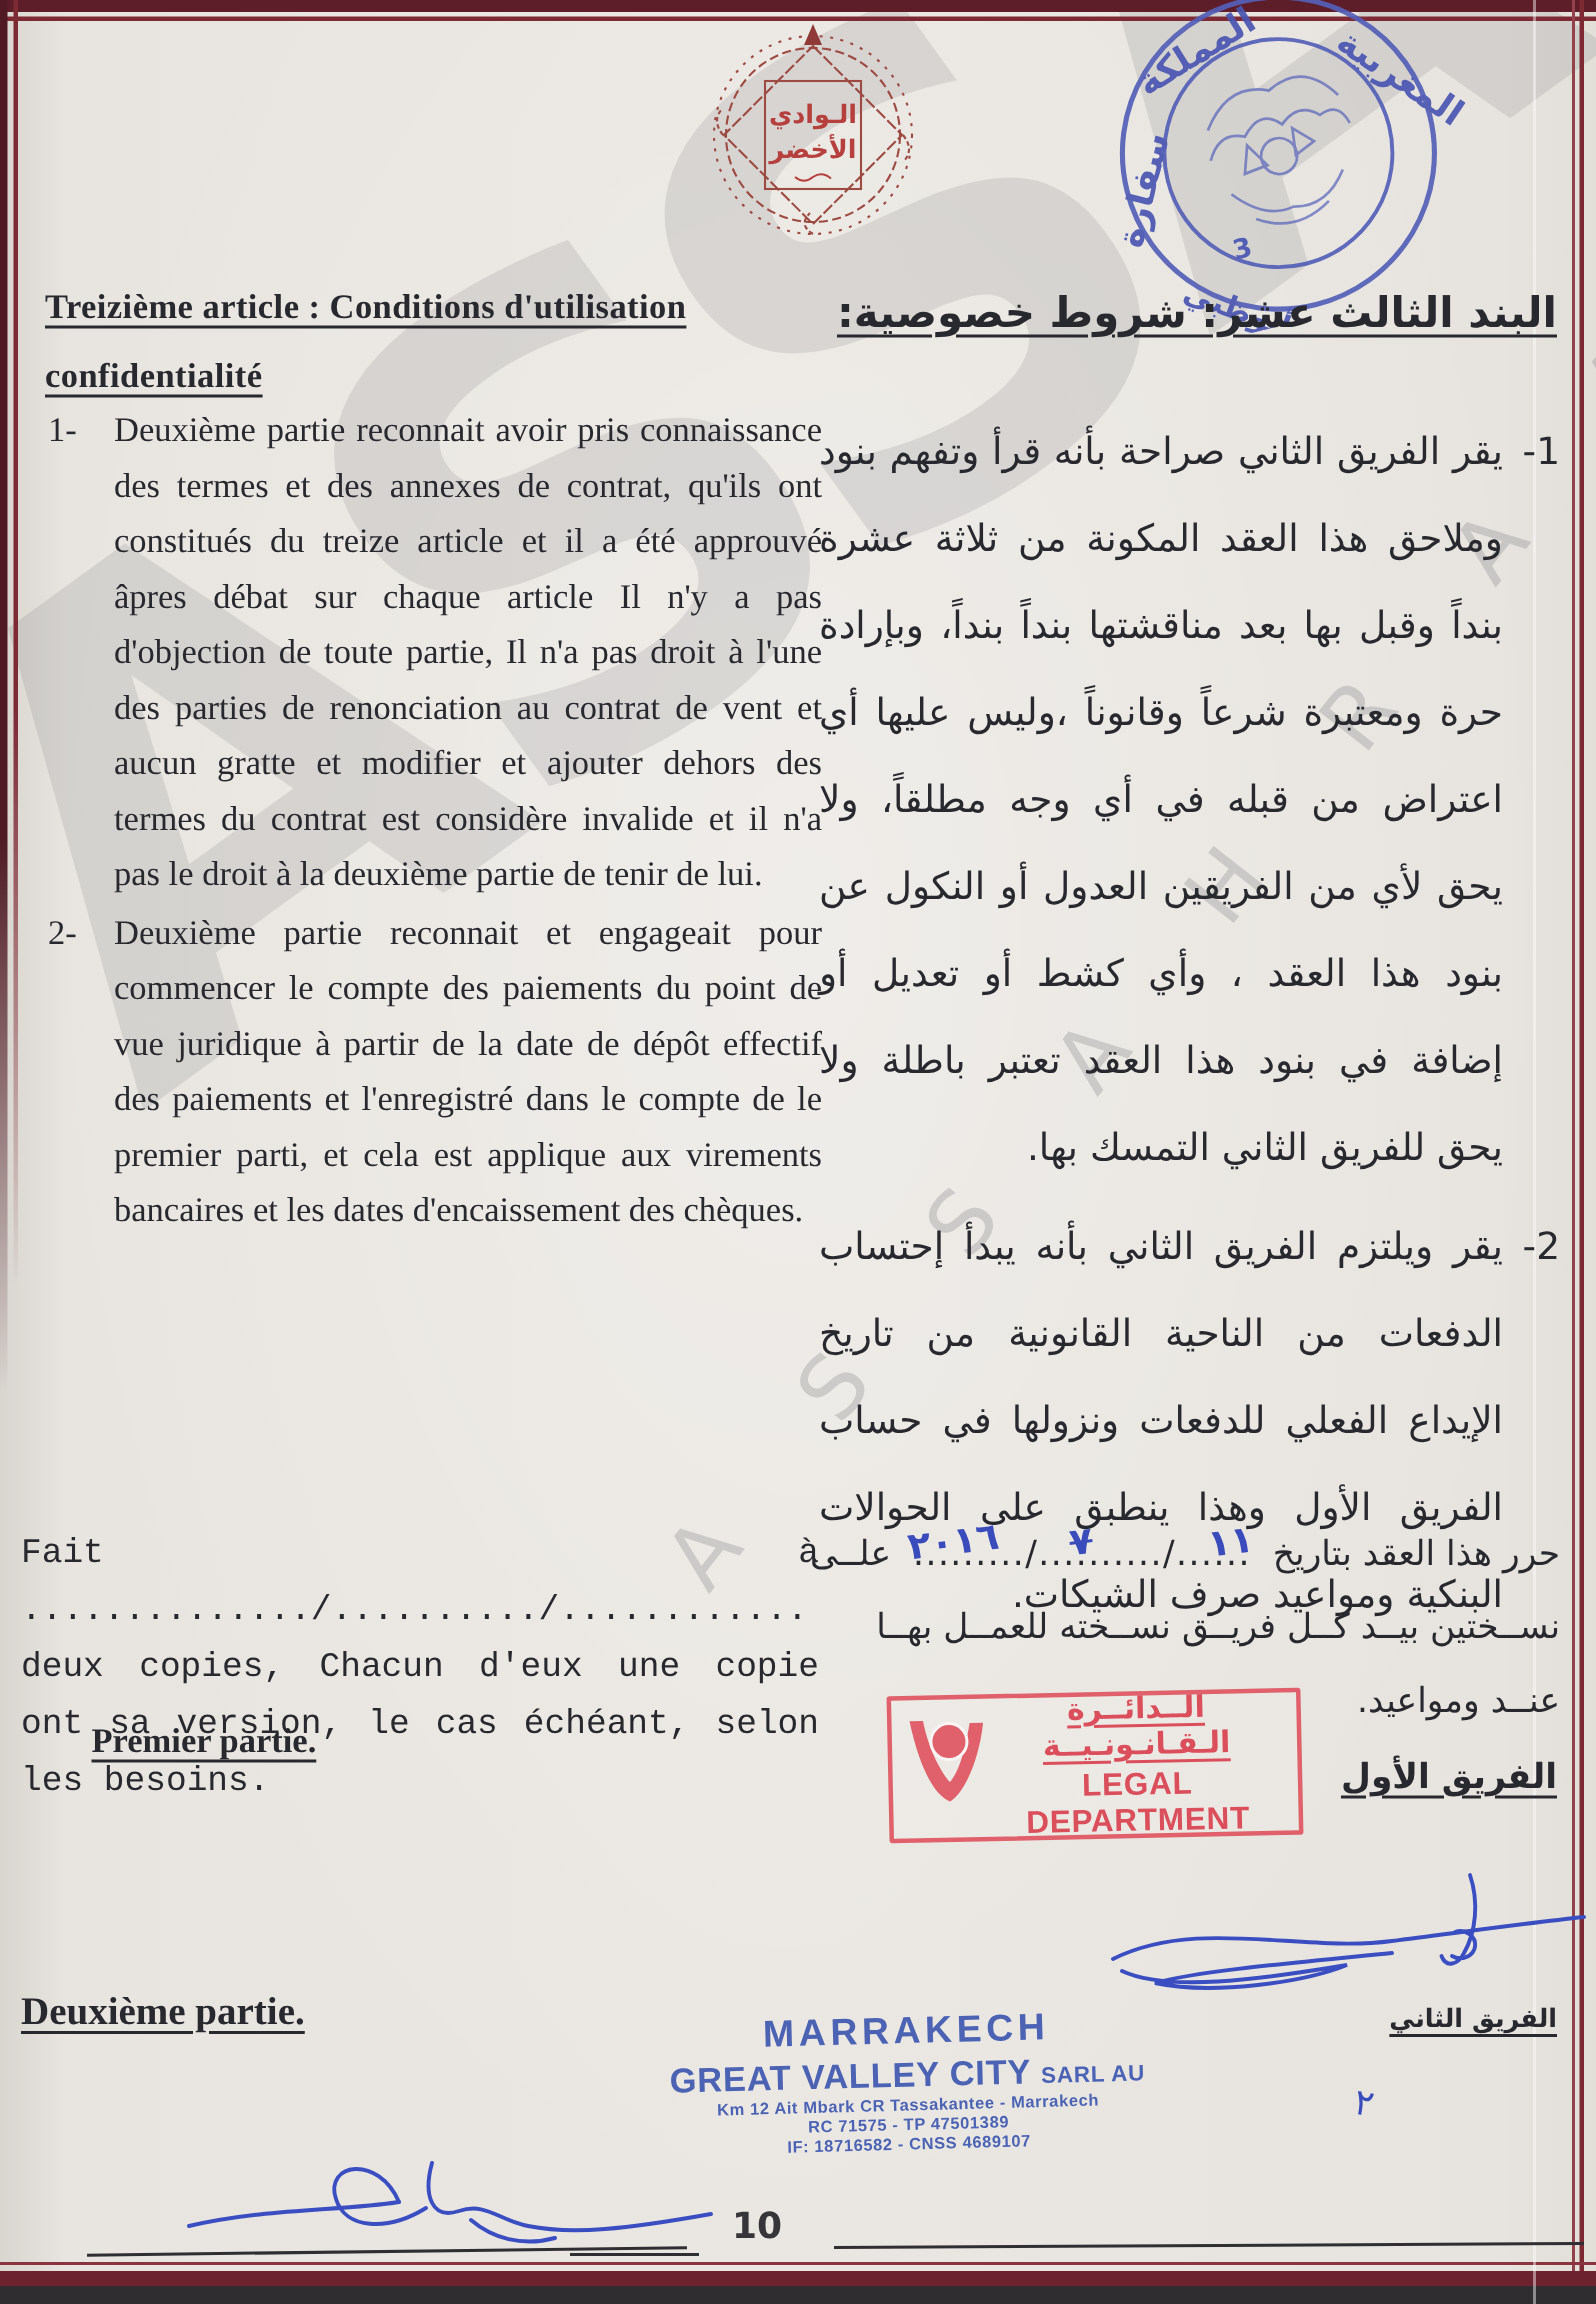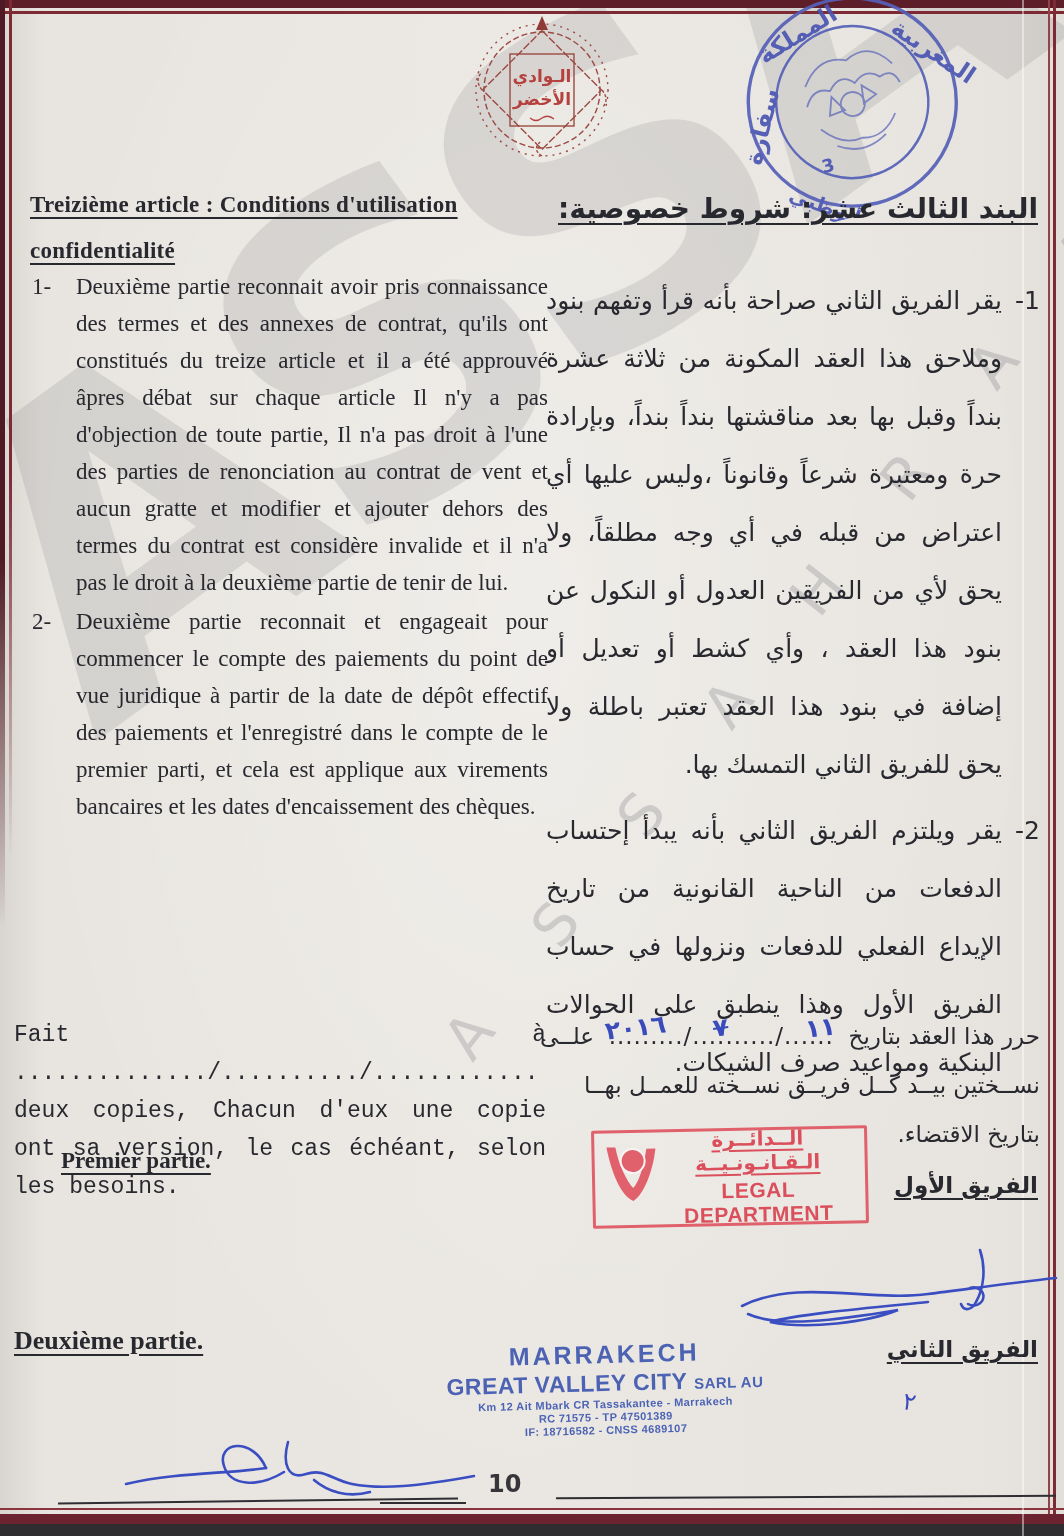--- a/index.html
+++ b/index.html
@@ -71,21 +71,21 @@
   .hw{position:absolute;top:-9px;color:#3a4bbb;font-size:25px;font-weight:bold;
     transform:rotate(-7deg);font-family:"DejaVu Sans",sans-serif;}
   .hw-day{left:196px;}
   .hw-month{left:104px;text-decoration:line-through;text-decoration-thickness:2px;}
   .hw-year{left:-4px;letter-spacing:-2px;}
   
   .party{position:absolute;font-weight:bold;}
   .p-fr1{left:14px;top:1148px;font-size:23px;margin-left:47px;}
   .p-fr2{left:14px;top:1326px;font-size:26px;}
   .p-ar1{right:26px;top:1172px;font-family:"DejaVu Sans",sans-serif;font-size:23px;}
-  .p-ar2{right:26px;top:1336px;font-family:"DejaVu Sans",sans-serif;font-size:23px;}
+  .p-ar2{right:26px;top:1336px;font-family:"DejaVu Sans",sans-serif;font-size:17px;}
   
   .legal-stamp{position:absolute;left:592px;top:1128px;width:276px;height:98px;
     border:3px solid #e0616b;border-radius:2px;
     display:flex;align-items:center;padding:4px 8px;box-sizing:border-box;
     transform:rotate(-1.2deg);background:rgba(250,245,244,.15);}
   .ls-icon{flex:none;width:56px;height:72px;}
   .ls-text{flex:1;text-align:center;}
   .ls-ar{color:#db4f5c;font-family:"DejaVu Sans",sans-serif;font-size:20px;font-weight:bold;
     text-decoration:underline;text-underline-offset:4px;}
   .ls-en{color:#db4f5c;font-family:"Liberation Sans",sans-serif;font-size:21px;font-weight:bold;
@@ -203,21 +203,21 @@
       <span>حرر هذا العقد بتاريخ</span>
       <span class="dots">
         <span>....../........../.........</span>
         <span class="hw hw-day">١١</span>
         <span class="hw hw-month">٧</span>
         <span class="hw hw-year">٢٠١٦</span>
       </span>
       <span>علــى</span>
     </div>
     <div class="l2">نســختين بيــد كــل فريــق نســخته للعمــل بهــا</div>
-    <div class="l3">بتاريخ الاقتضاء.</div>
+    <div class="l3">عنــد ومواعيد.</div>
   </div>
 
   <div class="party p-fr1 u">Premier partie.</div>
   <div class="party p-fr2 u">Deuxième partie.</div>
   <div class="party p-ar1 u" dir="rtl">الفريق الأول</div>
   <div class="party p-ar2 u" dir="rtl">الفريق الثاني</div>
 
   <div class="legal-stamp">
     <svg class="ls-icon" viewBox="0 0 56 72">
       <path d="M4,4 C10,36 20,54 30,58 C40,52 50,30 53,6 L44,6 C40,28 35,40 30,45 C24,38 16,22 13,4 Z" fill="#e0616b"></path>

